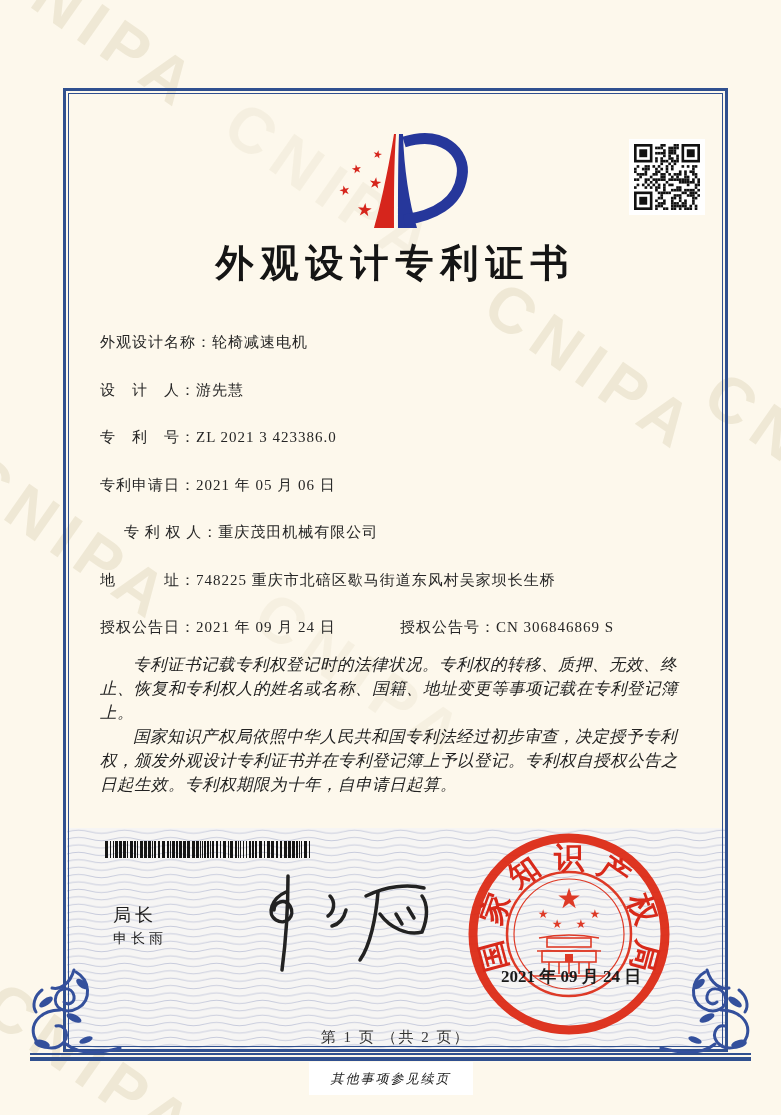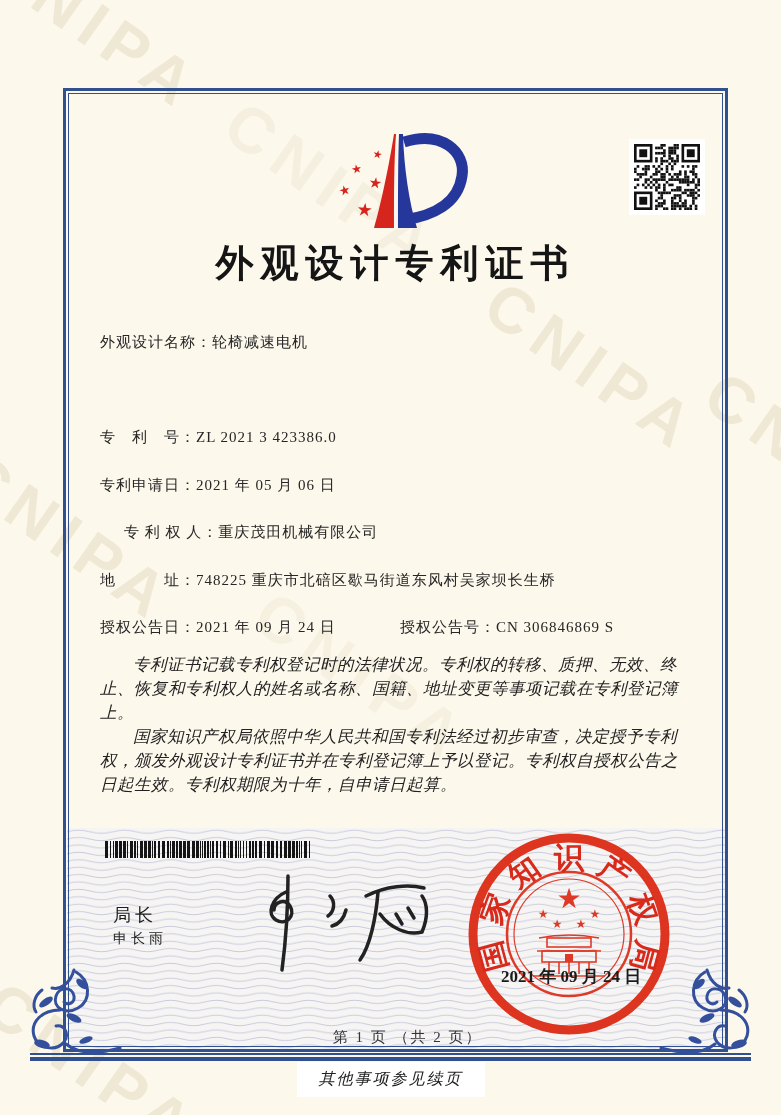--- a/index.html
+++ b/index.html
@@ -57,24 +57,24 @@
 
   
   .seal{ position:absolute; left:467px; top:832px; width:204px; height:204px; z-index:4; }
   .seal svg{ position:absolute; left:0; top:0; }
   .seal-char{ position:absolute; font-size:30px; font-weight:bold; color:#d8291a;
               font-family:"Liberation Serif","DejaVu Serif",serif; z-index:2; }
   .seal-date{ position:absolute; left:12px; top:133px; width:184px; text-align:center;
               font-size:17px; font-weight:bold; color:#1b1b1b; z-index:5; white-space:nowrap; }
 
   .page-info{ position:absolute; left:63px; top:1028px; width:665px; text-align:center;
-              font-size:15px; letter-spacing:2px; color:#333; z-index:3;margin-left:12px; }
+              font-size:15px; letter-spacing:2px; color:#333; z-index:3; }
   .note-box{ position:absolute; left:50%; transform:translateX(-50%); top:1062px;
              background:#ffffff; padding:7px 22px; z-index:3; }
-  .note-box span{ font-size:16px; font-style:italic; letter-spacing:2px; color:#222; }
+  .note-box span{ font-size:13px; font-style:italic; letter-spacing:2px; color:#222; }
 </style>
 </head>
 <body>
 
 <div class="sheet">
 
   <span class="wm" style="left:-28px; top:-12px;">CNIPA</span>
   <span class="wm" style="left:210px; top:150px; opacity:.5;">CNIPA</span>
   <span class="wm" style="left:470px; top:330px;">CNIPA</span>
   <span class="wm" style="left:-55px; top:500px;">CNIPA</span>
@@ -368,20 +368,21 @@
         <rect x="52" y="5.2" width="7.800000000000001" height="7.800000000000001" fill="#111"></rect>
         <rect x="0" y="46.800000000000004" width="18.2" height="18.2" fill="#111"></rect>
         <rect x="2.6" y="49.4" width="13" height="13" fill="#fff"></rect>
         <rect x="5.2" y="52" width="7.800000000000001" height="7.800000000000001" fill="#111"></rect>
       </svg>
     </div>
 
   <div class="doc-title">外观设计专利证书</div>
 
   <div class="field f0"><span>外观设计名称：</span><span>轮椅减速电机</span></div>
+  <div class="field f1"><span>设　计　人：</span><span>游先慧</span></div>
   <div class="field f2"><span>专　利　号：</span><span>ZL 2021 3 423386.0</span></div>
   <div class="field f3"><span>专利申请日：</span><span>2021 年 05 月 06 日</span></div>
   <div class="field f4"><span>专 利 权 人：</span><span>重庆茂田机械有限公司</span></div>
   <div class="field f5"><span>地　　　址：</span><span>748225 重庆市北碚区歇马街道东风村吴家坝长生桥</span></div>
 
   <div class="field grant-row">
     <span><span>授权公告日：</span><span>2021 年 09 月 24 日</span></span>
     <span class="grant-b"><span>授权公告号：</span><span>CN 306846869 S</span></span>
   </div>
 

